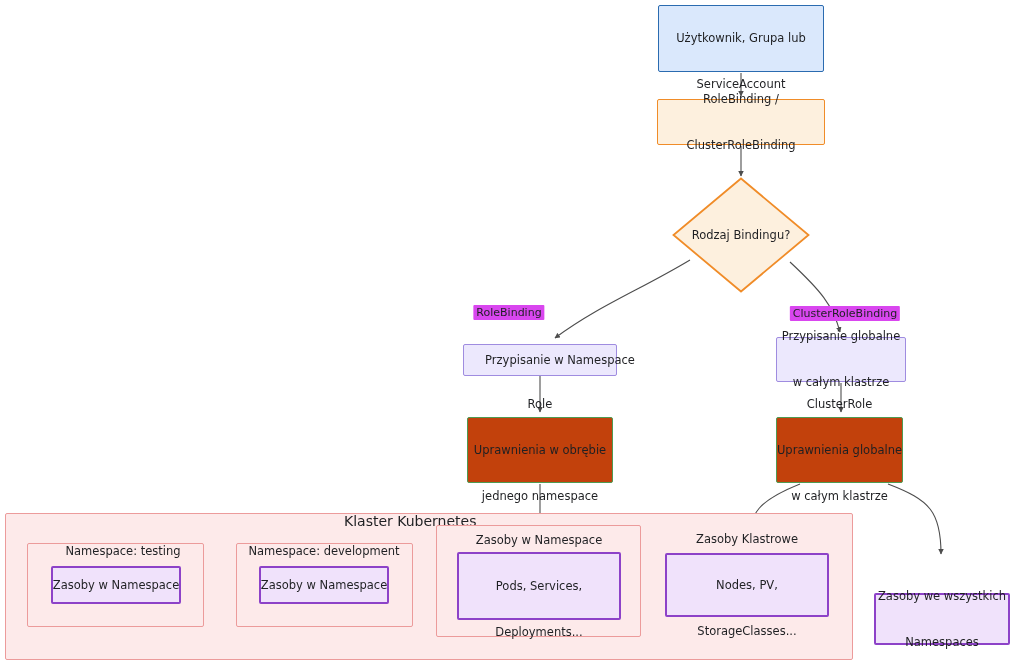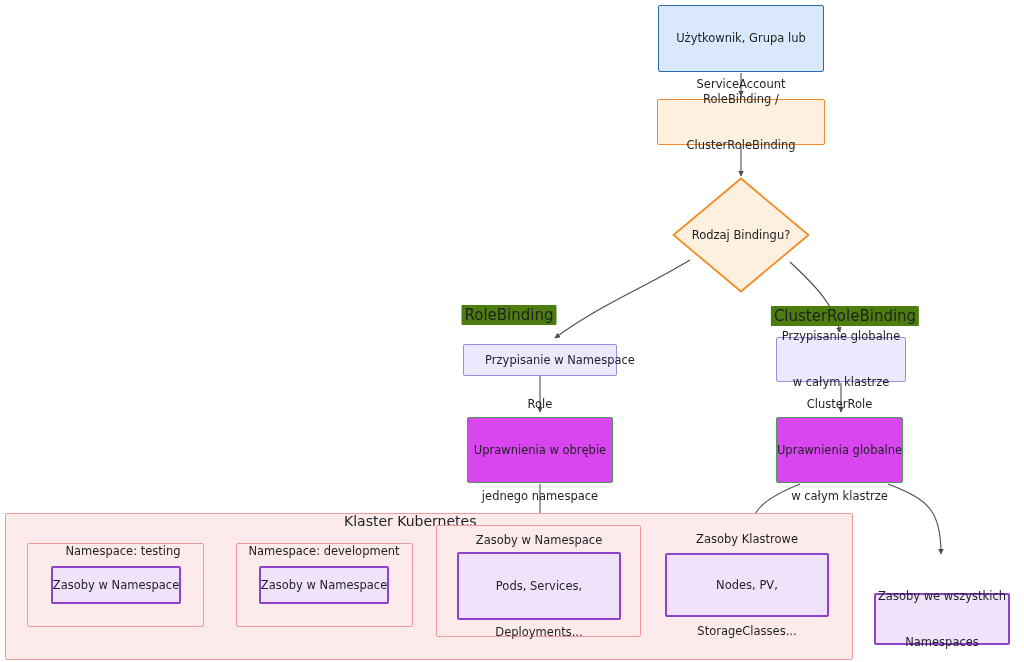--- a/index.html
+++ b/index.html
@@ -49,21 +49,21 @@
   }
   .n-binding {
     background: #fdf0de;
     border: 1.6px solid #f08c28;
   }
   .n-assign {
     background: #ece8fd;
     border: 1.3px solid #9f8ce0;
   }
   .n-role {
-    background: #d946ef;
+    background: #c2410c;
     border: 1.3px solid #4f9a52;
   }
   .n-res {
     background: #f0e2fb;
     border: 2px solid #8d42c8;
   }
 
   .diamond {
     position: absolute;
     display: flex;
@@ -108,23 +108,23 @@
   .ns-label {
     position: absolute;
     font-size: 11.5px;
     color: #1f2023;
     white-space: nowrap;
     text-align: center;
   }
 
   .edge-label {
     position: absolute;
-    font-size: 15px;
-    color: #1f2023;
-    background: #4d7c0f;
+    font-size: 11px;
+    color: #1f2023;
+    background: #d946ef;
     padding: 1px 3px;
     white-space: nowrap;
     border-radius: 1px;
   }
 </style>
 </head>
 <body>
 
 <div id="canvas">
 

